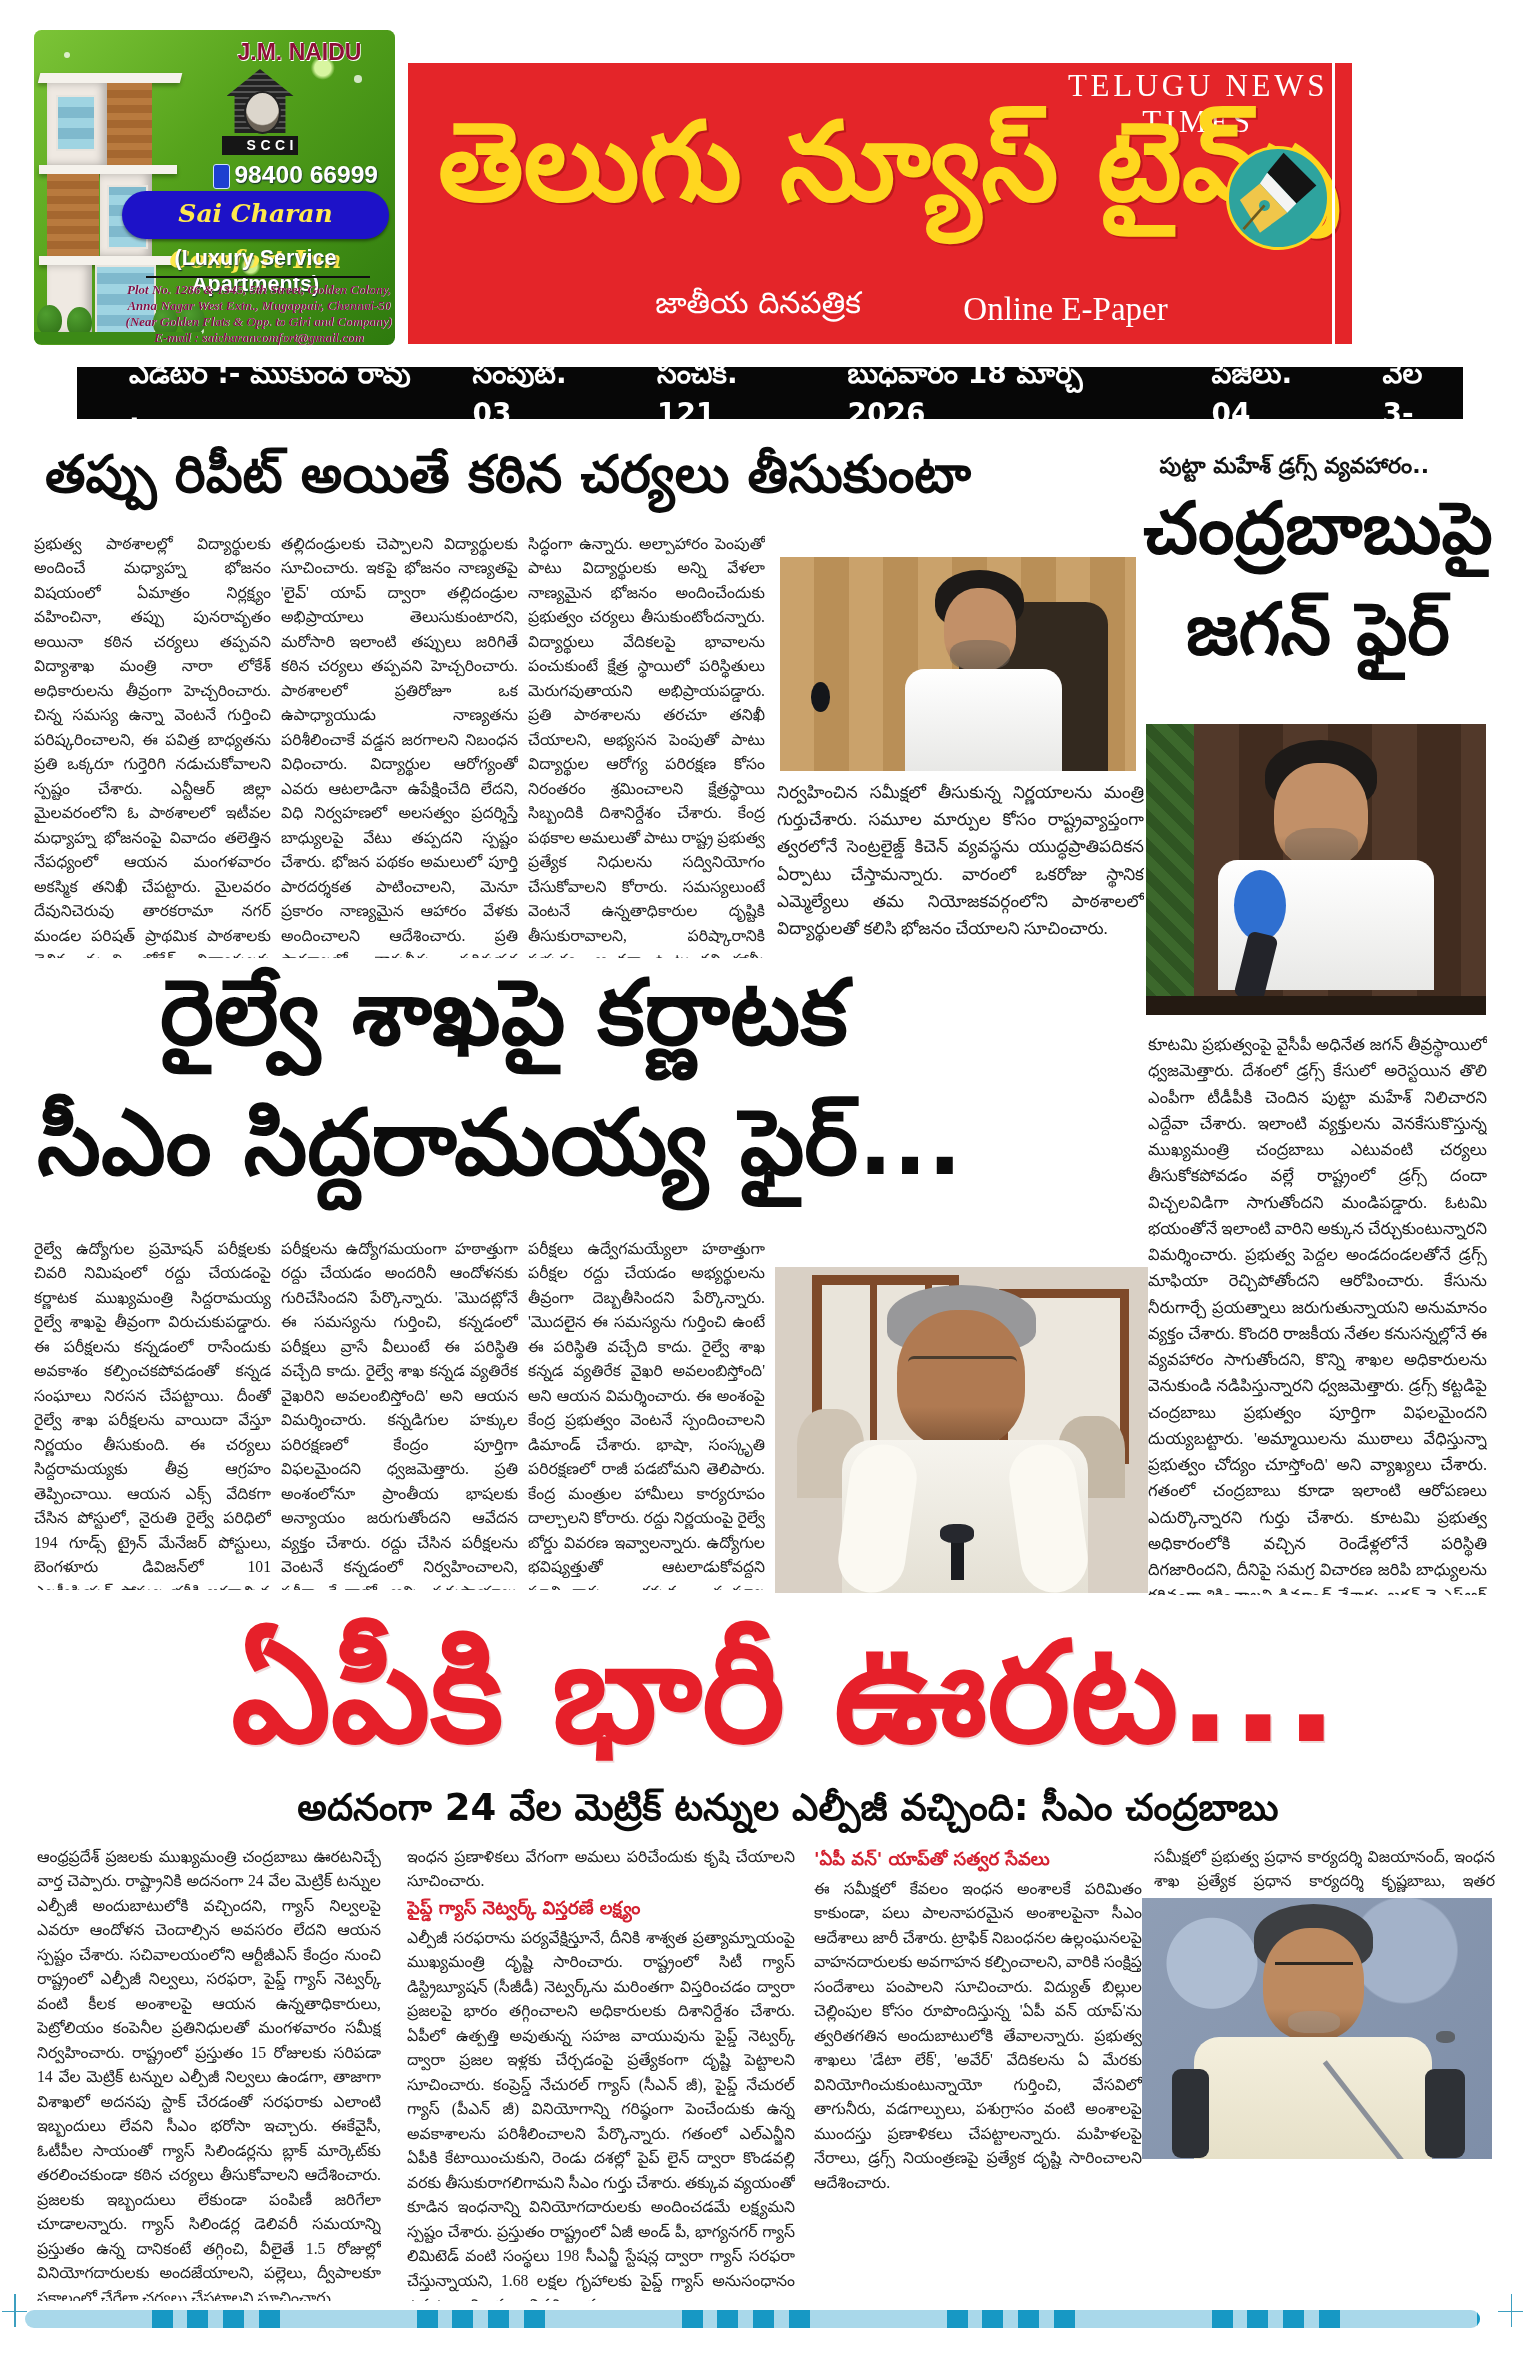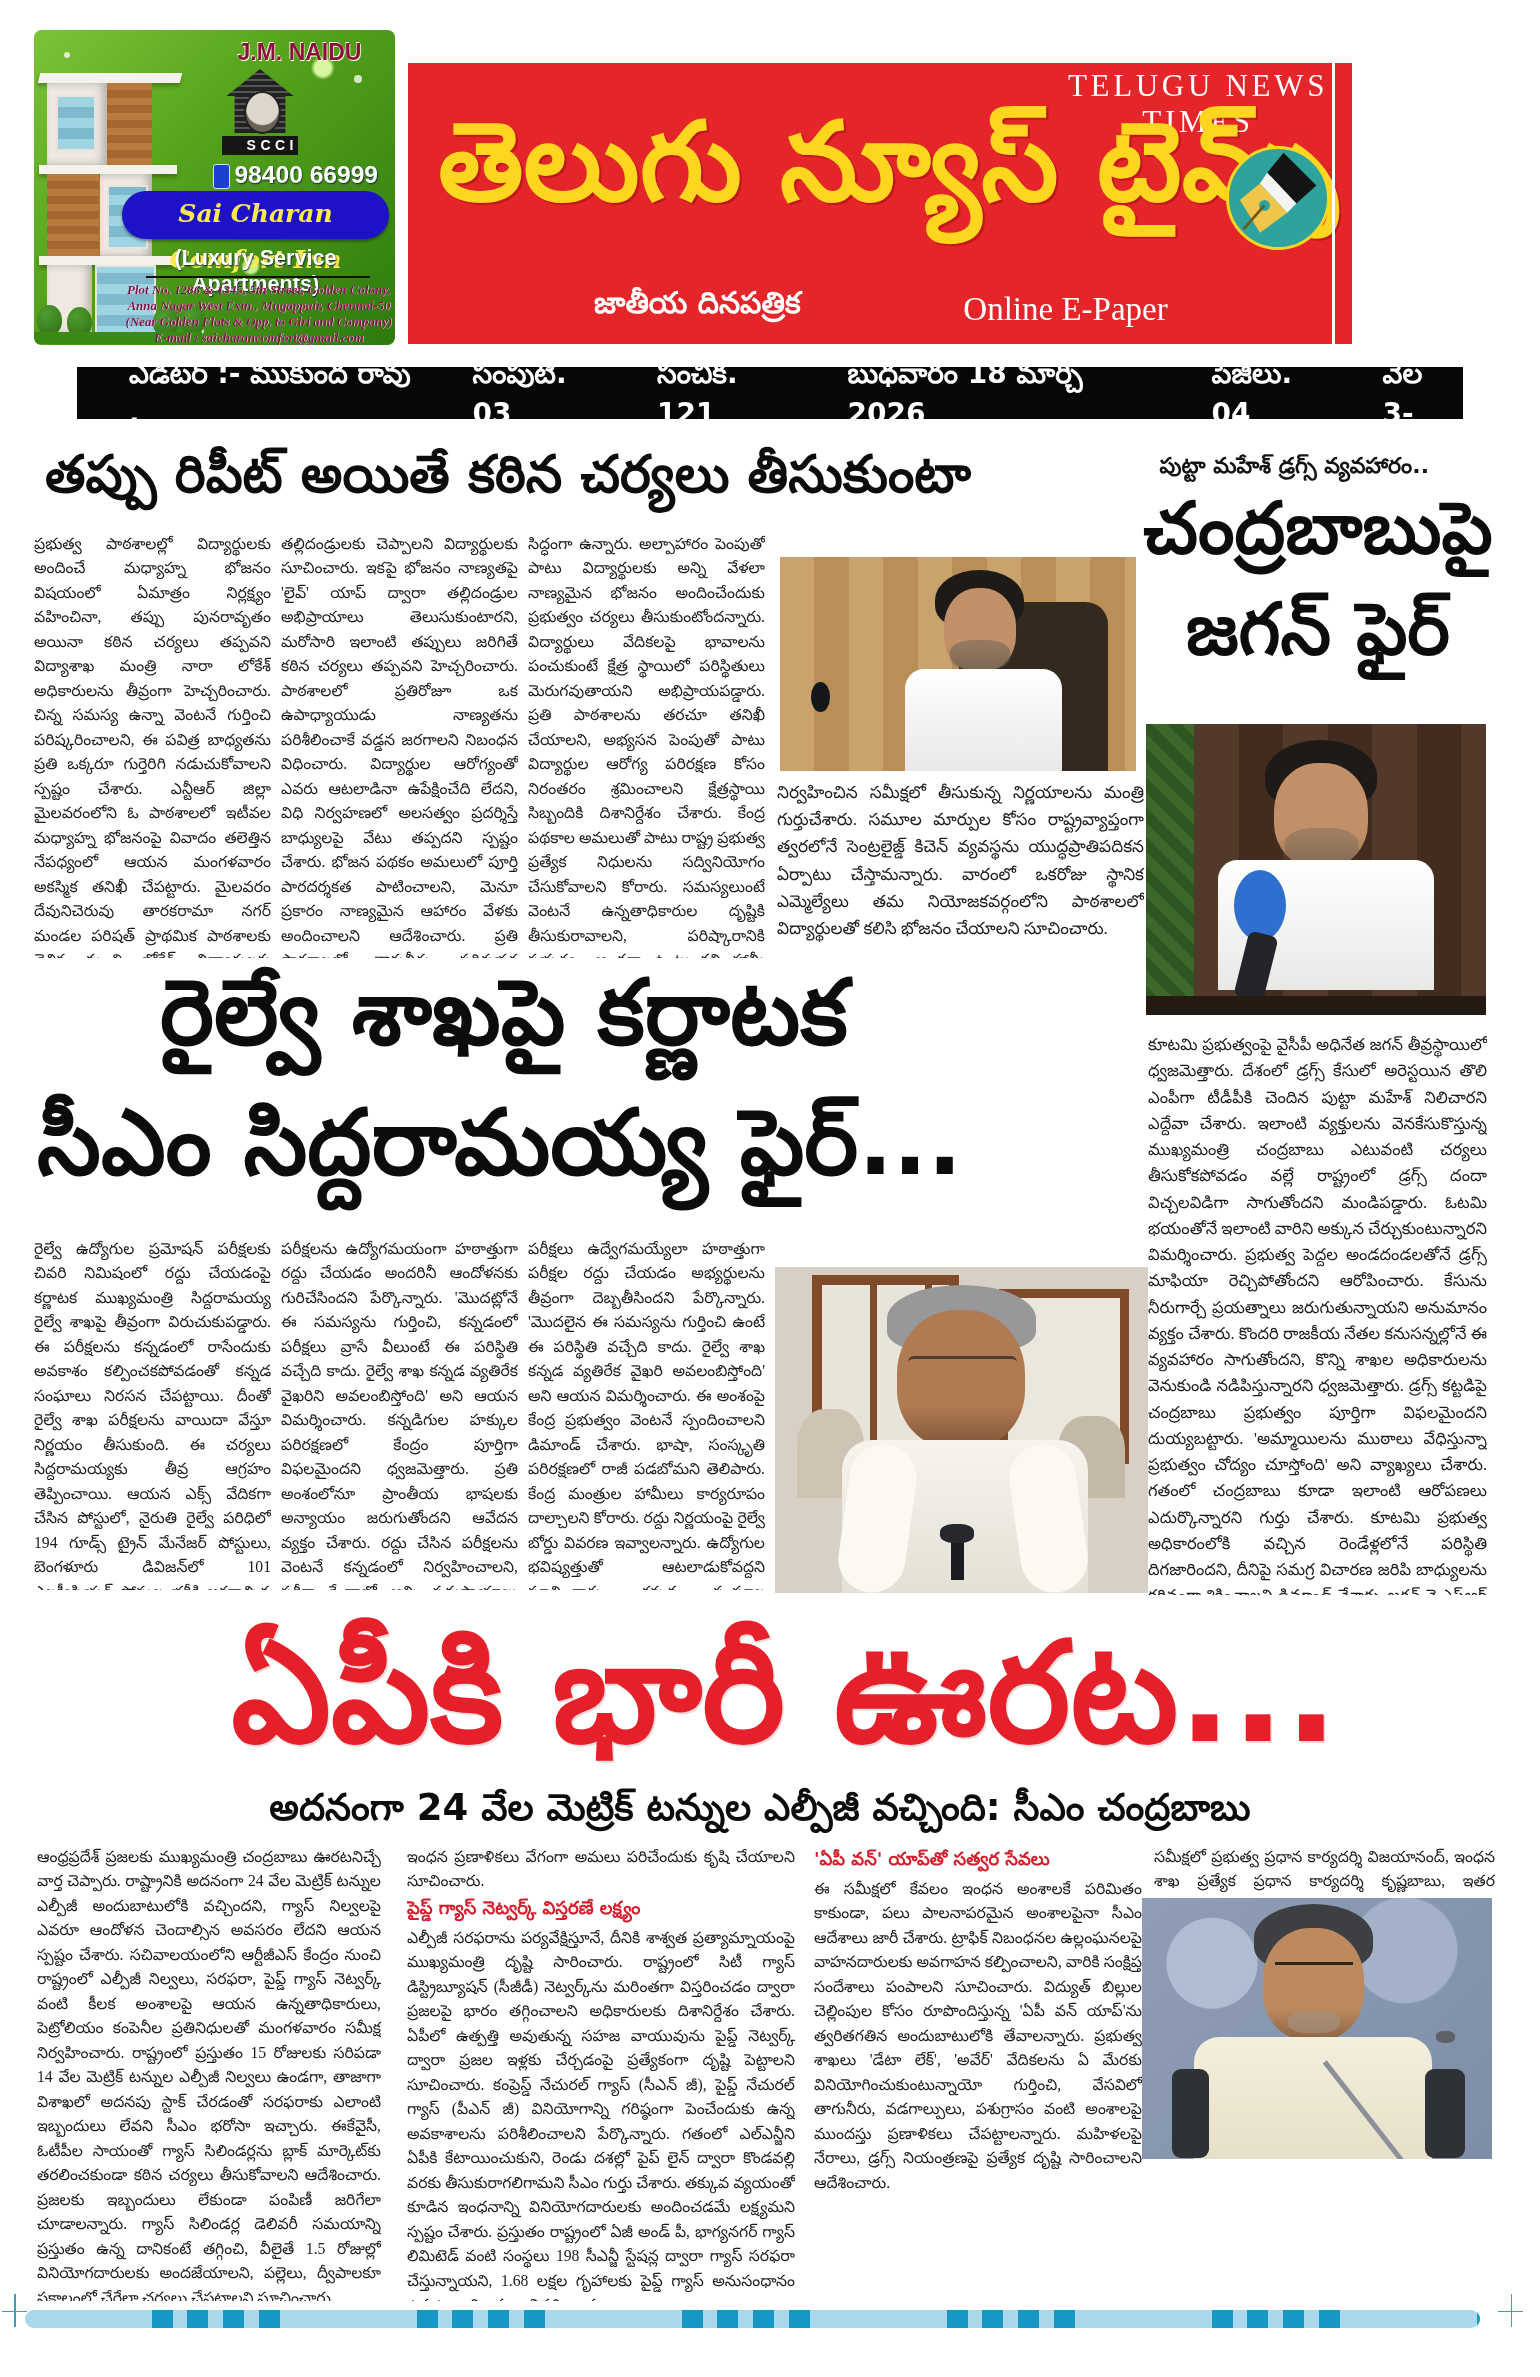--- a/index.html
+++ b/index.html
@@ -52,22 +52,22 @@
      text-shadow:0.4px 0.4px 0 #ffffff;}
 
   
   .mast{left:408px;top:63px;width:944px;height:281px;background:#e42529;}
   .mast .vline{position:absolute;left:924px;top:0;width:3px;height:281px;background:#ffffff;}
   .mast .brand-en{position:absolute;left:656px;top:4.5px;width:268px;text-align:center;color:#ffffff;
      font-family:"Liberation Serif",serif;font-size:31px;letter-spacing:3.7px;}
   .mast .title{position:absolute;left:30px;top:39px;width:805px;text-align:center;color:#ffd61f;
      font-family:"DejaVu Sans",sans-serif;font-weight:bold;font-size:110px;line-height:1.1;
      text-shadow:2.2px 2.2px 0 rgba(120,0,0,.35);white-space:nowrap;}
-  .mast .tagline{position:absolute;left:186px;top:222px;width:358px;color:#ffffff;
-     font-family:"DejaVu Sans",sans-serif;font-weight:bold;font-size:30px;}
+  .mast .tagline{position:absolute;left:171px;top:222px;width:358px;text-align:center;color:#ffffff;
+     font-family:"DejaVu Sans",sans-serif;font-weight:normal;font-size:30px;}
   .mast .epaper{position:absolute;left:531px;top:228px;width:253px;text-align:center;color:#ffffff;
      font-family:"Liberation Serif",serif;font-size:33px;}
   .pen-badge{position:absolute;left:818px;top:83px;width:98px;height:98px;border-radius:50%;
      background:#2ea39e;border:3.7px solid #ffd61f;overflow:hidden;}
 
   
   .edbar{left:77px;top:367px;width:1386px;height:52px;background:#070707;color:#ffffff;
      display:flex;align-items:center;gap:42px;padding-left:52px;box-sizing:border-box;
      font-family:"DejaVu Sans",sans-serif;font-weight:bold;font-size:28px;}
 
@@ -234,21 +234,21 @@
     <div class="ph-el face" style="left:122px;top:43px;width:128px;height:138px;background:linear-gradient(180deg,#b07a52 0 70%,#7d5436 100%)"></div>
     <div class="ph-el" style="left:133px;top:89px;width:109px;height:15px;border-top:3px solid #4a3c2e;border-radius:6px"></div>
     <div class="ph-el" style="left:67px;top:173px;width:246px;height:153px;border-radius:30px 30px 0 0;background:linear-gradient(180deg,#f6f4ee,#e4e0d4)"></div>
     <div class="ph-el" style="left:69px;top:177px;width:67px;height:149px;border-radius:34px;background:#fbf9f2;transform:rotate(8deg)"></div>
     <div class="ph-el" style="left:240px;top:177px;width:67px;height:149px;border-radius:34px;background:#fbf9f2;transform:rotate(-8deg)"></div>
     <div class="ph-el" style="left:176px;top:268px;width:13.4px;height:45px;background:#1a1c20"></div>
     <div class="ph-el" style="left:165px;top:257px;width:34px;height:19.4px;border-radius:40%;background:#26282e"></div>
   </div>
 
   <div class="abs red-head" style="left:71px;top:1611px;width:1427px;font-size:140px;text-align:center;white-space:nowrap">ఏపీకి భారీ ఊరట...</div>
-  <div class="abs h-black" style="left:63px;top:1786px;width:1394px;font-size:37px;text-align:center">అదనంగా 24 వేల మెట్రిక్ టన్నుల ఎల్పీజీ వచ్చింది: సీఎం చంద్రబాబు</div>
+  <div class="abs h-black" style="left:91px;top:1786px;width:1394px;font-size:37px;text-align:center">అదనంగా 24 వేల మెట్రిక్ టన్నుల ఎల్పీజీ వచ్చింది: సీఎం చంద్రబాబు</div>
 
   <div class="abs body-col" style="left:37px;top:1845px;width:344px;height:456px">ఆంధ్రప్రదేశ్ ప్రజలకు ముఖ్యమంత్రి చంద్రబాబు ఊరటనిచ్చే వార్త చెప్పారు. రాష్ట్రానికి అదనంగా 24 వేల మెట్రిక్ టన్నుల ఎల్పీజీ అందుబాటులోకి వచ్చిందని, గ్యాస్ నిల్వలపై ఎవరూ ఆందోళన చెందాల్సిన అవసరం లేదని ఆయన స్పష్టం చేశారు. సచివాలయంలోని ఆర్టీజీఎస్ కేంద్రం నుంచి రాష్ట్రంలో ఎల్పీజీ నిల్వలు, సరఫరా, పైప్డ్ గ్యాస్ నెట్వర్క్ వంటి కీలక అంశాలపై ఆయన ఉన్నతాధికారులు, పెట్రోలియం కంపెనీల ప్రతినిధులతో మంగళవారం సమీక్ష నిర్వహించారు. రాష్ట్రంలో ప్రస్తుతం 15 రోజులకు సరిపడా 14 వేల మెట్రిక్ టన్నుల ఎల్పీజీ నిల్వలు ఉండగా, తాజాగా విశాఖలో అదనపు స్టాక్ చేరడంతో సరఫరాకు ఎలాంటి ఇబ్బందులు లేవని సీఎం భరోసా ఇచ్చారు. ఈకేవైసీ, ఓటీపీల సాయంతో గ్యాస్ సిలిండర్లను బ్లాక్ మార్కెట్‌కు తరలించకుండా కఠిన చర్యలు తీసుకోవాలని ఆదేశించారు. ప్రజలకు ఇబ్బందులు లేకుండా పంపిణీ జరిగేలా చూడాలన్నారు. గ్యాస్ సిలిండర్ల డెలివరీ సమయాన్ని ప్రస్తుతం ఉన్న దానికంటే తగ్గించి, వీలైతే 1.5 రోజుల్లో వినియోగదారులకు అందజేయాలని, పల్లెలు, ద్వీపాలకూ సకాలంలో చేరేలా చర్యలు చేపట్టాలని సూచించారు.</div>
 
   <div class="abs" style="left:407px;top:1845px;width:388px;height:456px;overflow:hidden">
     <div class="body-col" style="width:388px">ఇంధన ప్రణాళికలు వేగంగా అమలు పరిచేందుకు కృషి చేయాలని సూచించారు.</div>
     <span class="red-sub">పైప్డ్ గ్యాస్ నెట్వర్క్ విస్తరణే లక్ష్యం</span>
     <div class="body-col" style="width:388px">ఎల్పీజీ సరఫరాను పర్యవేక్షిస్తూనే, దీనికి శాశ్వత ప్రత్యామ్నాయంపై ముఖ్యమంత్రి దృష్టి సారించారు. రాష్ట్రంలో సిటీ గ్యాస్ డిస్ట్రిబ్యూషన్ (సీజీడీ) నెట్వర్క్‌ను మరింతగా విస్తరించడం ద్వారా ప్రజలపై భారం తగ్గించాలని అధికారులకు దిశానిర్దేశం చేశారు. ఏపీలో ఉత్పత్తి అవుతున్న సహజ వాయువును పైప్డ్ నెట్వర్క్ ద్వారా ప్రజల ఇళ్లకు చేర్చడంపై ప్రత్యేకంగా దృష్టి పెట్టాలని సూచించారు. కంప్రెస్డ్ నేచురల్ గ్యాస్ (సీఎన్ జీ), పైప్డ్ నేచురల్ గ్యాస్ (పీఎన్ జీ) వినియోగాన్ని గరిష్ఠంగా పెంచేందుకు ఉన్న అవకాశాలను పరిశీలించాలని పేర్కొన్నారు. గతంలో ఎల్ఎన్జీని ఏపీకి కేటాయించుకుని, రెండు దశల్లో పైప్ లైన్ ద్వారా కొండవల్లి వరకు తీసుకురాగలిగామని సీఎం గుర్తు చేశారు. తక్కువ వ్యయంతో కూడిన ఇంధనాన్ని వినియోగదారులకు అందించడమే లక్ష్యమని స్పష్టం చేశారు. ప్రస్తుతం రాష్ట్రంలో ఏజీ అండ్ పీ, భాగ్యనగర్ గ్యాస్ లిమిటెడ్ వంటి సంస్థలు 198 సీఎన్జీ స్టేషన్ల ద్వారా గ్యాస్ సరఫరా చేస్తున్నాయని, 1.68 లక్షల గృహాలకు పైప్డ్ గ్యాస్ అనుసంధానం ఉన్నట్టు అధికారులు వివరించారు.</div>
   </div>
 
   <div class="abs" style="left:814px;top:1845px;width:328px;height:456px;overflow:hidden">

